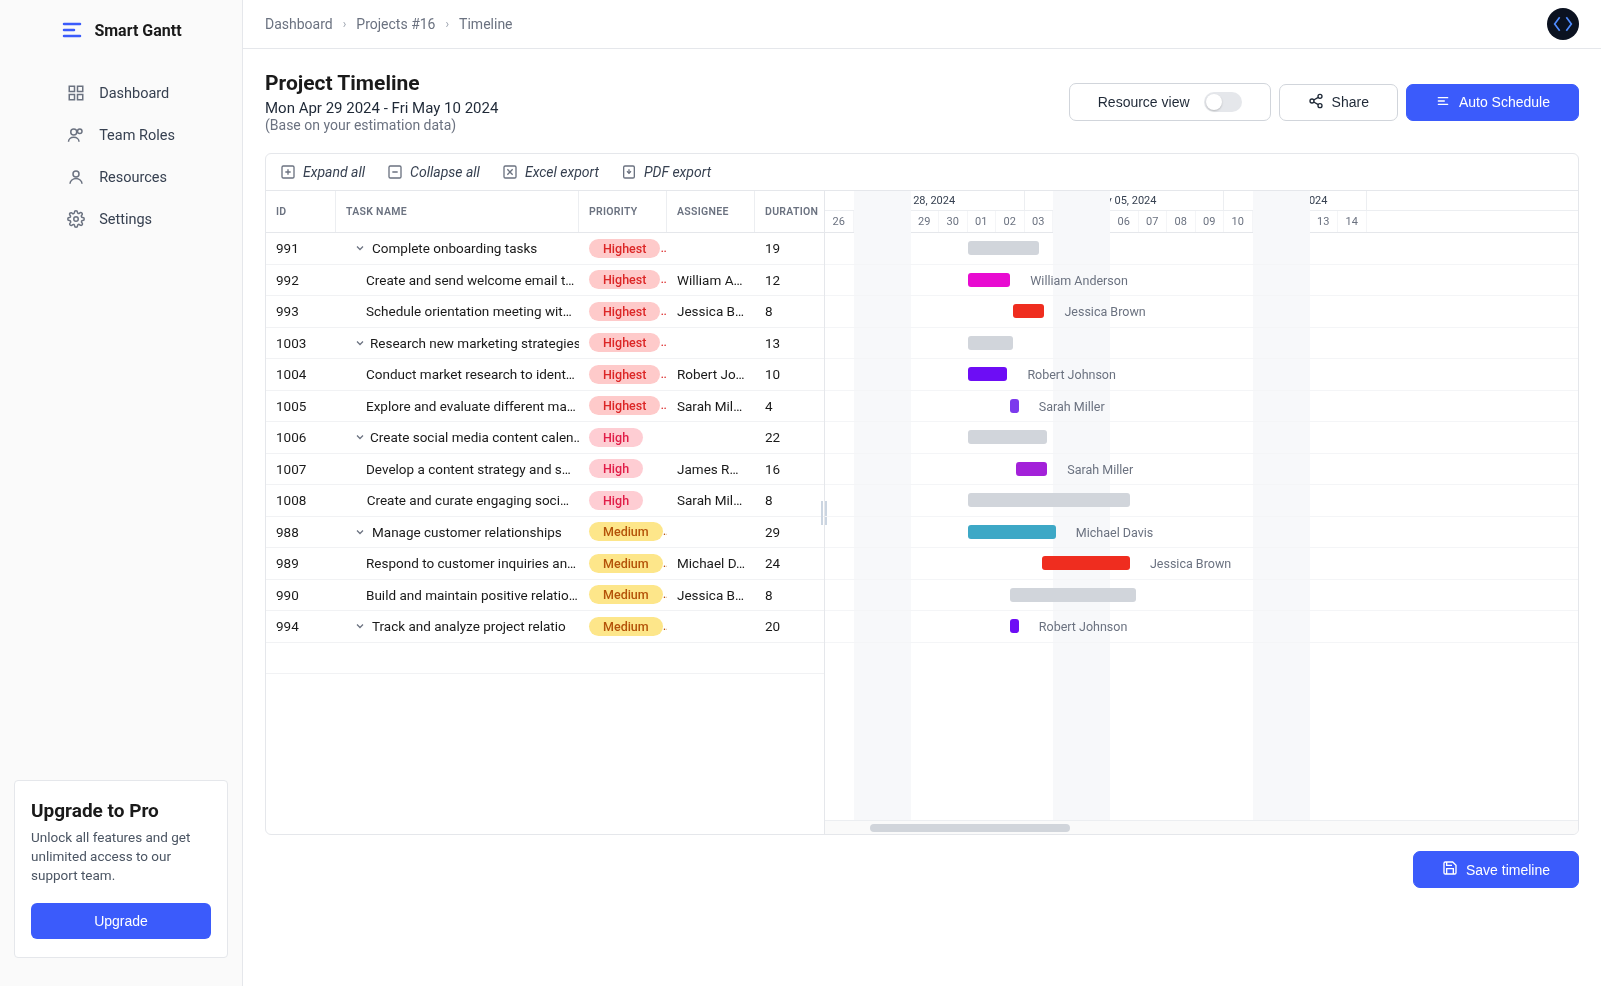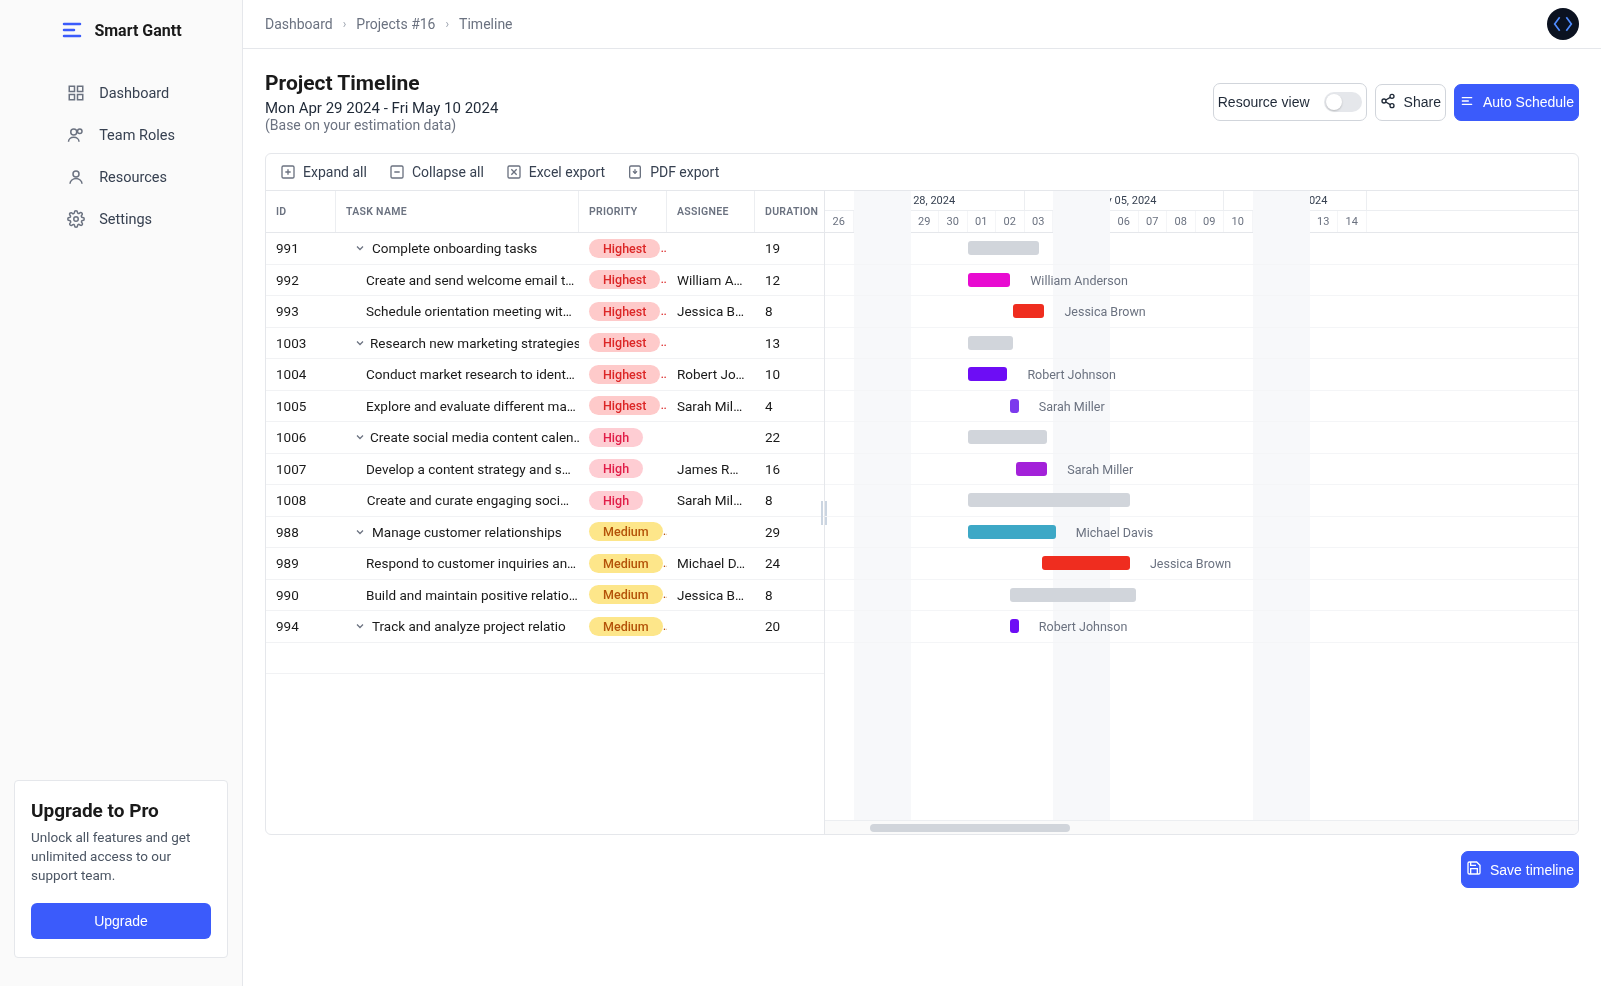--- a/index.html
+++ b/index.html
@@ -23,28 +23,28 @@
 .crumb { cursor: pointer; }
 .crumb-sep { color: #9ca3af; font-size: 12px; }
 .badge-logo { width: 32px; height: 32px; border-radius: 50%; background: #0b1220; display: flex; align-items: center; justify-content: center; color: #60a5fa; }
 
 .header-row { display: flex; align-items: center; padding: 22px 22px 10px; gap: 10px; }
 .header-left { flex: 1; }
 .page-title { font-size: 21px; font-weight: 700; margin-bottom: 4px; }
 .date-range { font-size: 15px; color: #1f2937; }
 .est-note { font-size: 14px; color: #6b7280; }
 .header-actions { display: flex; gap: 8px; align-items: center; }
-.btn { display: inline-flex; align-items: center; gap: 8px; border: 1px solid #d1d5db; background: #fff; border-radius: 7px; padding: 8px 4px; font-size: 14px; cursor: pointer; color: #1f2937; font-weight: 500; }
+.btn { display: inline-flex; align-items: center; gap: 8px; border: 1px solid #d1d5db; background: #fff; border-radius: 7px; padding: 8px 28px; font-size: 14px; cursor: pointer; color: #1f2937; font-weight: 500; }
 .btn-primary { background: #3b5bfb; border-color: #3b5bfb; color: #fff; }
 .toggle { width: 38px; height: 20px; border-radius: 10px; background: #e5e7eb; position: relative; margin-left: 6px; }
 .toggle::after { content: ""; position: absolute; width: 16px; height: 16px; background: #fff; border-radius: 50%; top: 2px; left: 2px; box-shadow: 0 1px 2px rgba(0,0,0,.2); }
 
 .gantt-wrap { margin: 10px 22px 0; border: 1px solid #e5e7eb; border-radius: 6px; overflow: hidden; display: flex; flex-direction: column; height: 682px; }
 .toolbar { display: flex; gap: 22px; padding: 10px 14px; border-bottom: 1px solid #e5e7eb; font-size: 14px; color: #374151; }
-.tool { display: inline-flex; align-items: center; gap: 7px; cursor: pointer; }
+.tool { display: inline-flex; align-items: center; gap: 7px; cursor: pointer; font-style: italic; }
 .tool-icon { width: 16px; height: 16px; color: #6b7280; display:flex; }
 
 .gantt-body { flex: 1; display: flex; overflow: hidden; position: relative; }
 .table-side { width: 559px; border-right: 1px solid #e5e7eb; overflow: hidden; display:flex; flex-direction:column;}
 .th-row { display: flex; height: 42px; border-bottom: 1px solid #e5e7eb; font-size: 10.5px; font-weight:600; color: #6b7280; letter-spacing: .3px; }
 .th { display: flex; align-items: center; padding: 0 10px; border-right: 1px solid #eceef1; }
 .c-id { width: 70px; }
 .c-name { width: 243px; }
 .c-pri { width: 88px; }
 .c-asg { width: 88px; }

